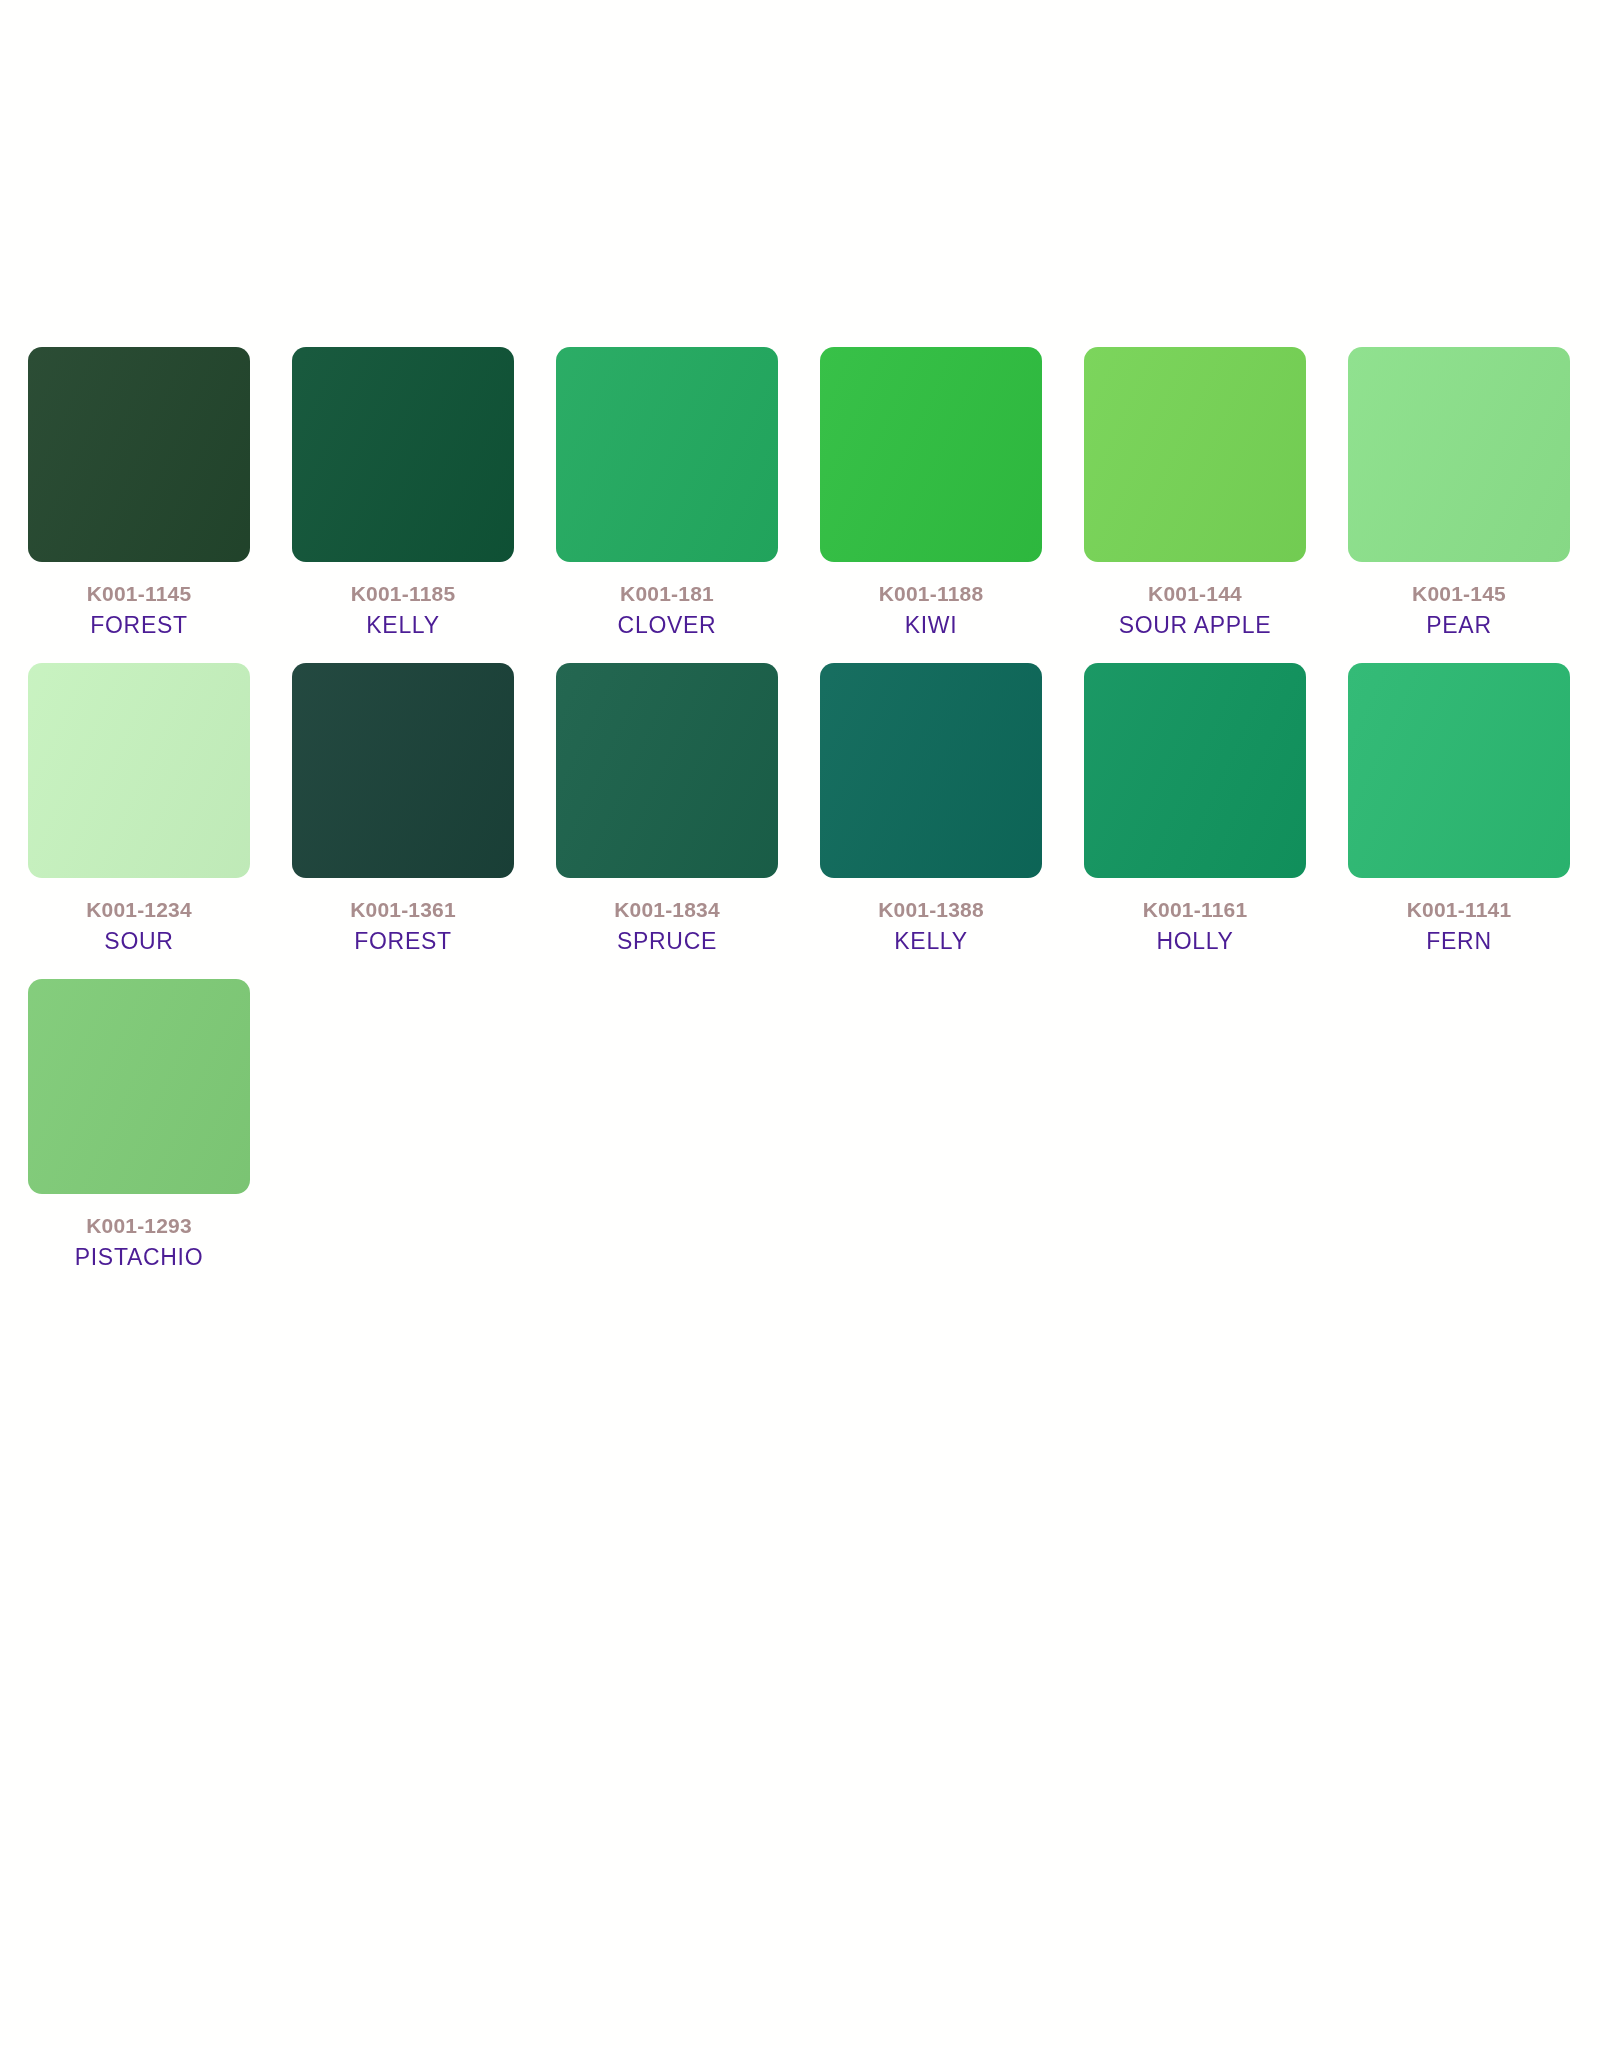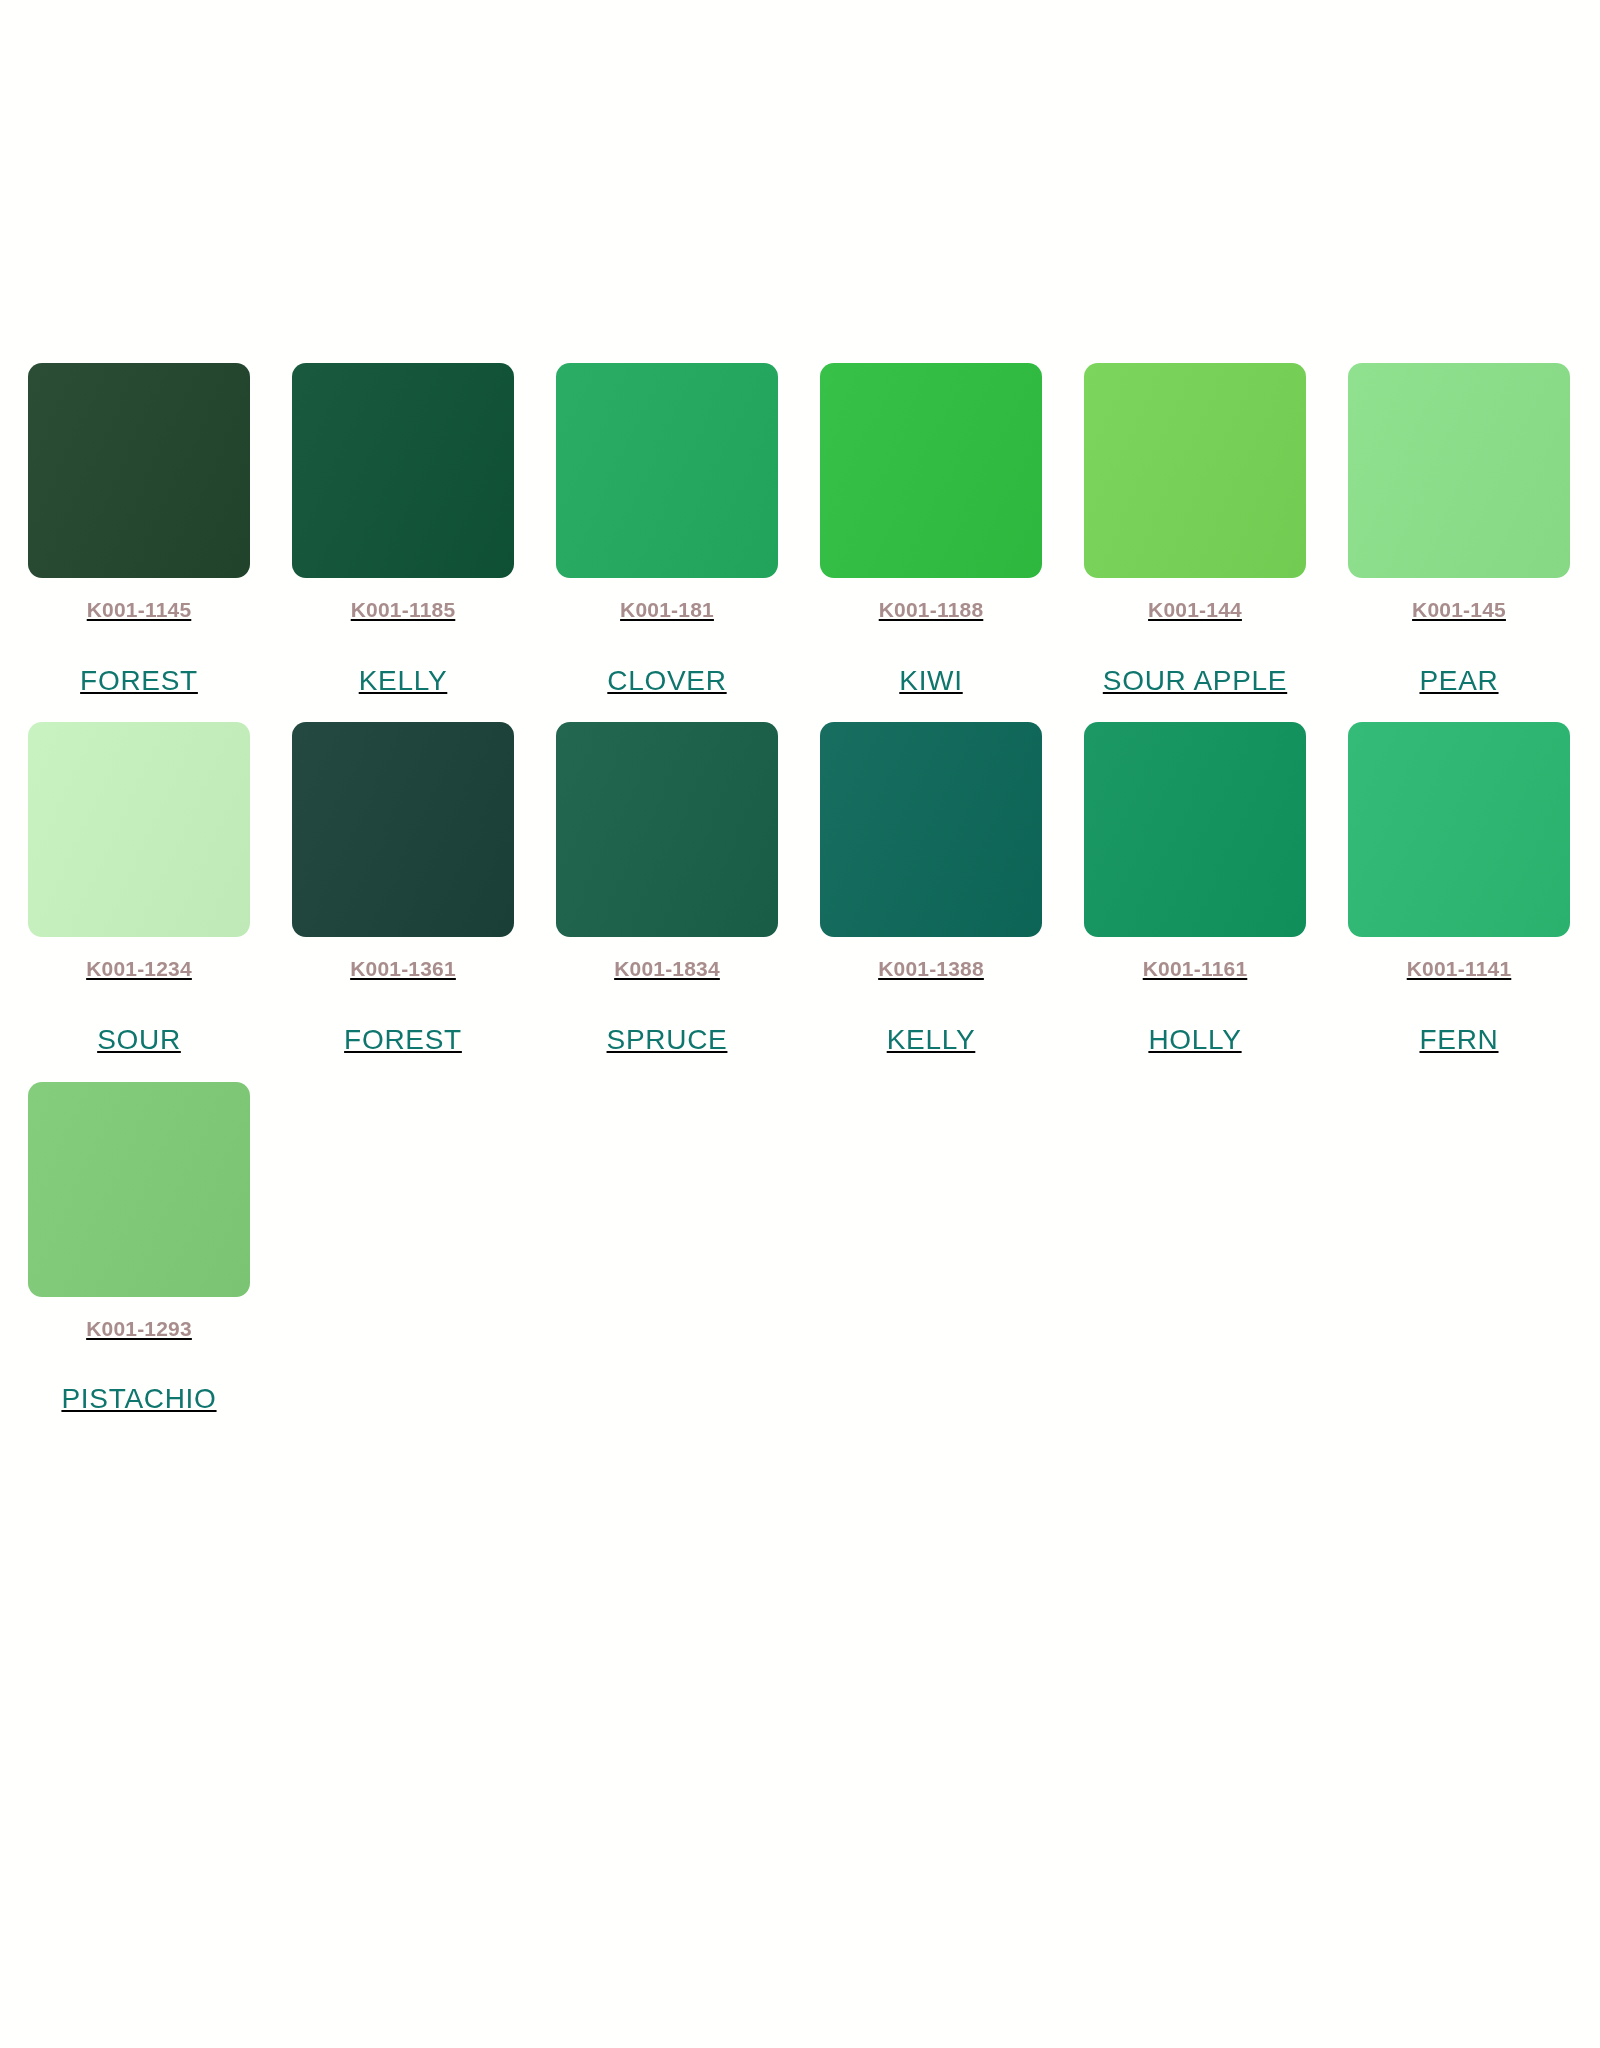--- a/index.html
+++ b/index.html
@@ -23,27 +23,26 @@
     left: 0;
     top: 0;
     width: 1600px;
     height: 2048px;
     background: #fffffe;
   }
 
   .swatch-grid {
     position: absolute;
     left: 28px;
-    top: 363px;
+    top: 347px;
     width: 1544px;
     display: grid;
     grid-template-columns: repeat(6, 222px);
     column-gap: 42px;
     row-gap: 0px;
-    text-decoration: underline;
   }
 
   .swatch-cell {
     width: 222px;
     display: block;
     margin-bottom: 22px;
   }
 
   .swatch-chip {
     width: 222px;
@@ -75,27 +74,26 @@
     font-size: 21px;
     font-weight: bold;
     letter-spacing: 0.2px;
     color: #a98d8d;
     line-height: 1.36;
     white-space: nowrap;
   }
 
   .swatch-name {
     display: block;
-    font-size: 28px;
+    font-size: 23px;
     font-weight: normal;
     letter-spacing: 0.7px;
-    color: #0f766e;
+    color: #4c1d95;
     line-height: 1.42;
     white-space: nowrap;
-    margin-top: 36px;
   }
 </style>
 </head>
 <body>
 
 <div class="sheet">
   <div class="swatch-grid">
       <div class="swatch-cell">
         <div class="swatch-chip" style="background: rgb(34, 69, 44);"></div>
         <div class="swatch-caption">

